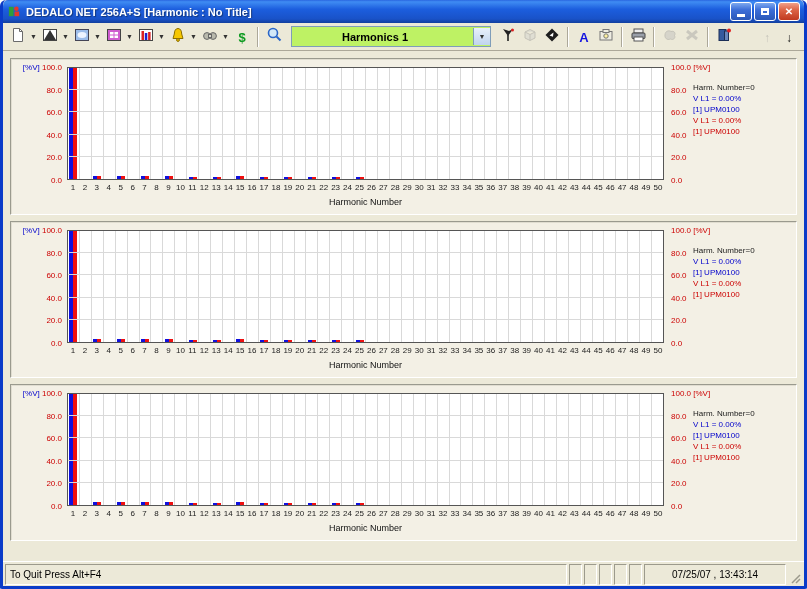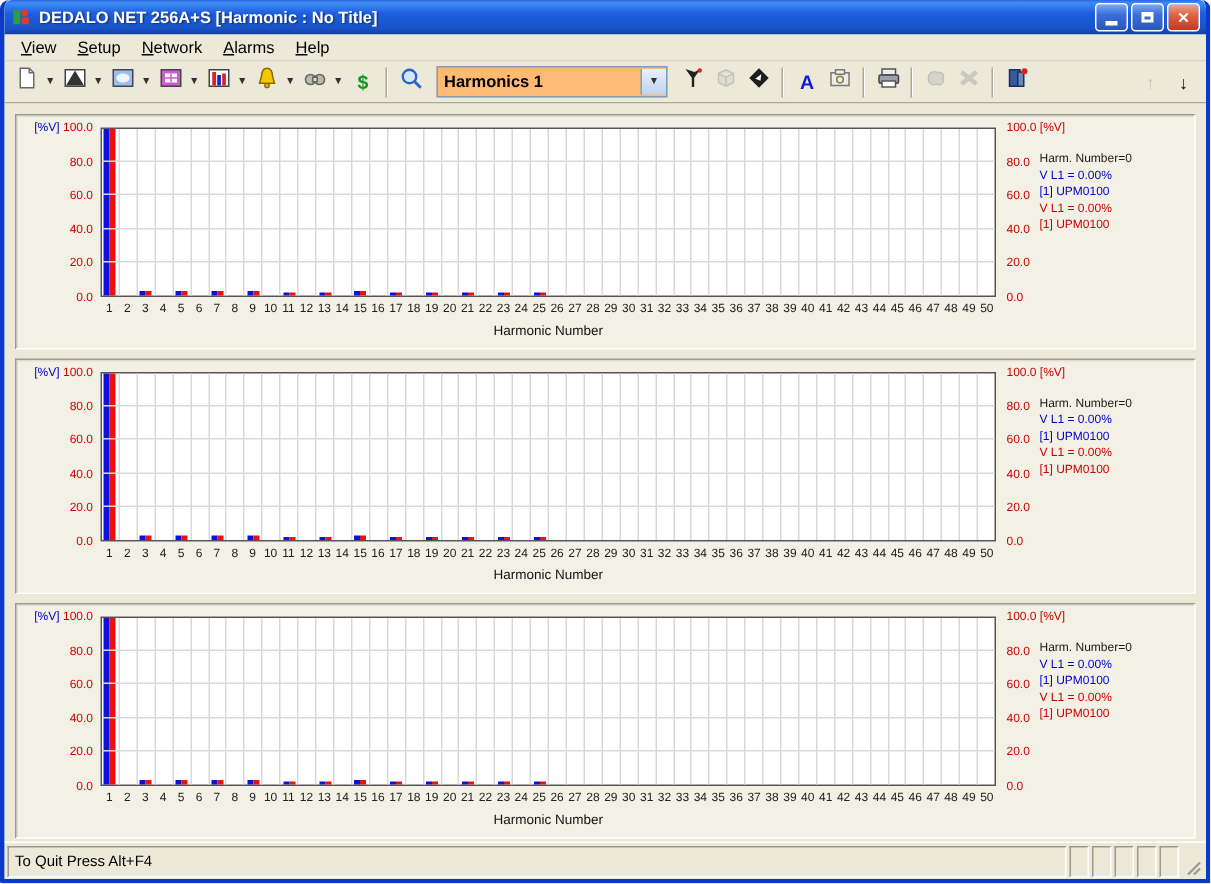--- a/index.html
+++ b/index.html
@@ -27,22 +27,22 @@
   .menu-item u{text-decoration:underline;}
   
   .toolbar{height:27px;flex:0 0 27px;display:flex;align-items:center;background:#ece9d8;
     padding:0 4px;border-bottom:1px solid #aca899;}
   .tbtn{width:22px;height:22px;display:flex;align-items:center;justify-content:center;flex:0 0 auto;}
   .dd{width:9px;height:22px;display:flex;align-items:center;justify-content:center;font-size:7px;
     color:#333;flex:0 0 auto;margin-right:1px;}
   .tsep{width:1px;height:20px;background:#aca899;border-right:1px solid #fff;margin:0 4px;flex:0 0 auto;}
   .tspacer{flex:1;}
   .glyphtxt{font-weight:bold;font-size:13px;}
-  .combo{width:152px;height:19px;background:#fdba74;border:1px solid #7f9db9;display:flex;align-items:center;
-    margin:6px 6px;flex:0 0 auto;}
+  .combo{width:152px;height:19px;background:#bef264;border:1px solid #7f9db9;display:flex;align-items:center;
+    margin:6px 6px;flex:0 0 auto;padding-left:46px;}
   .combo-text{flex:1;font-size:11px;font-weight:bold;padding-left:4px;white-space:nowrap;overflow:hidden;}
   .combo-btn{width:16px;height:17px;background:linear-gradient(180deg,#e8f0fb,#c0d4ee);border-left:1px solid #7f9db9;
     display:flex;align-items:center;justify-content:center;font-size:7px;color:#333;}
   .disabled{opacity:.4;filter:grayscale(1);}
   
   .charts-area{flex:1;background:#ece9d8;overflow:hidden;padding-top:1px;}
   .chart-panel{position:relative;height:155px;margin:6px 7px 0;background:#f3f0e5;
     border:1px solid;border-color:#9a9a8e #ffffff #ffffff #9a9a8e;box-shadow:inset 1px 1px 0 #e0ddd0;}
   .plot{position:absolute;left:56px;right:132px;top:8px;bottom:34px;background:#fff;
     border:1px solid #555;display:flex;}
@@ -89,27 +89,20 @@
         </div>
       <div class="winbtn">
           <span class="maxglyph"></span>
         </div>
       <div class="winbtn close">
           <span>✕</span>
         </div>
     </div>
   </div>
 
-  <div class="menubar">
-      <span class="menu-item"><u>V</u>iew</span>
-      <span class="menu-item"><u>S</u>etup</span>
-      <span class="menu-item"><u>N</u>etwork</span>
-      <span class="menu-item"><u>A</u>larms</span>
-      <span class="menu-item"><u>H</u>elp</span>
-    </div>
 
   <div class="toolbar">
       <div class="tbtn">
         <span><svg width="16" height="16" viewBox="0 0 16 16">
             <path d="M3.5 1.5h6l3 3v10h-9z" fill="#fff" stroke="#6b6b6b"></path>
             <path d="M9.5 1.5v3h3" fill="none" stroke="#6b6b6b"></path>
           </svg></span>
       </div>
       <div class="dd">
         <span>▼</span>
@@ -1108,19 +1101,20 @@
       </div>
     </div>
 
   <div class="statusbar">
     <div class="scell msg">To Quit Press Alt+F4</div>
     <div class="scell tiny"></div>
     <div class="scell tiny"></div>
     <div class="scell tiny"></div>
     <div class="scell tiny"></div>
     <div class="scell tiny"></div>
+    <div class="scell dt">07/25/07 , 13:43:14</div>
     <div class="grip">
       <svg width="12" height="12" viewBox="0 0 12 12">
         <path d="M10 2 L2 10 M10 6 L6 10 M10 10 L10 10" stroke="#9c9a8c" stroke-width="1.5" fill="none"></path>
       </svg>
     </div>
   </div>
 </div>
 
 </body></html>

